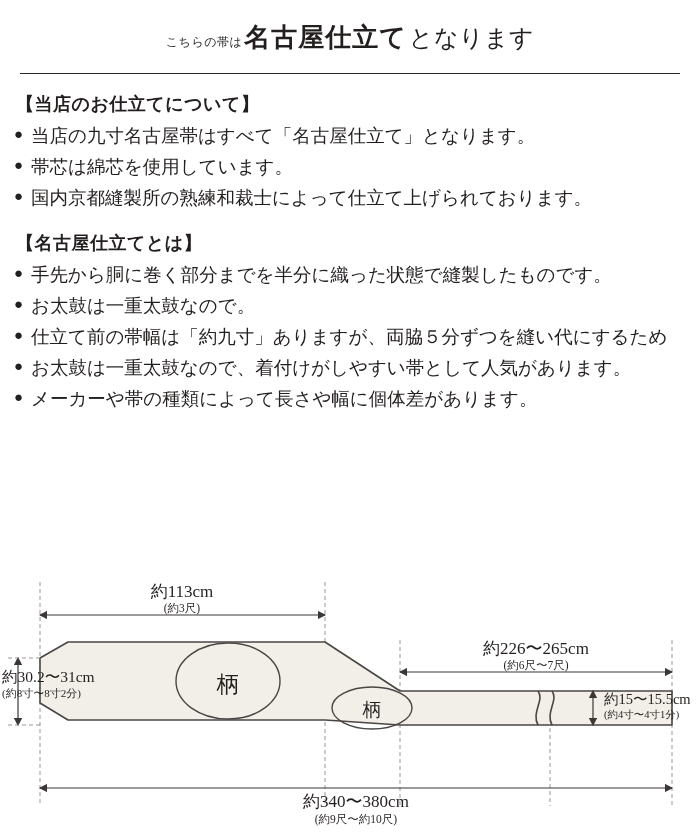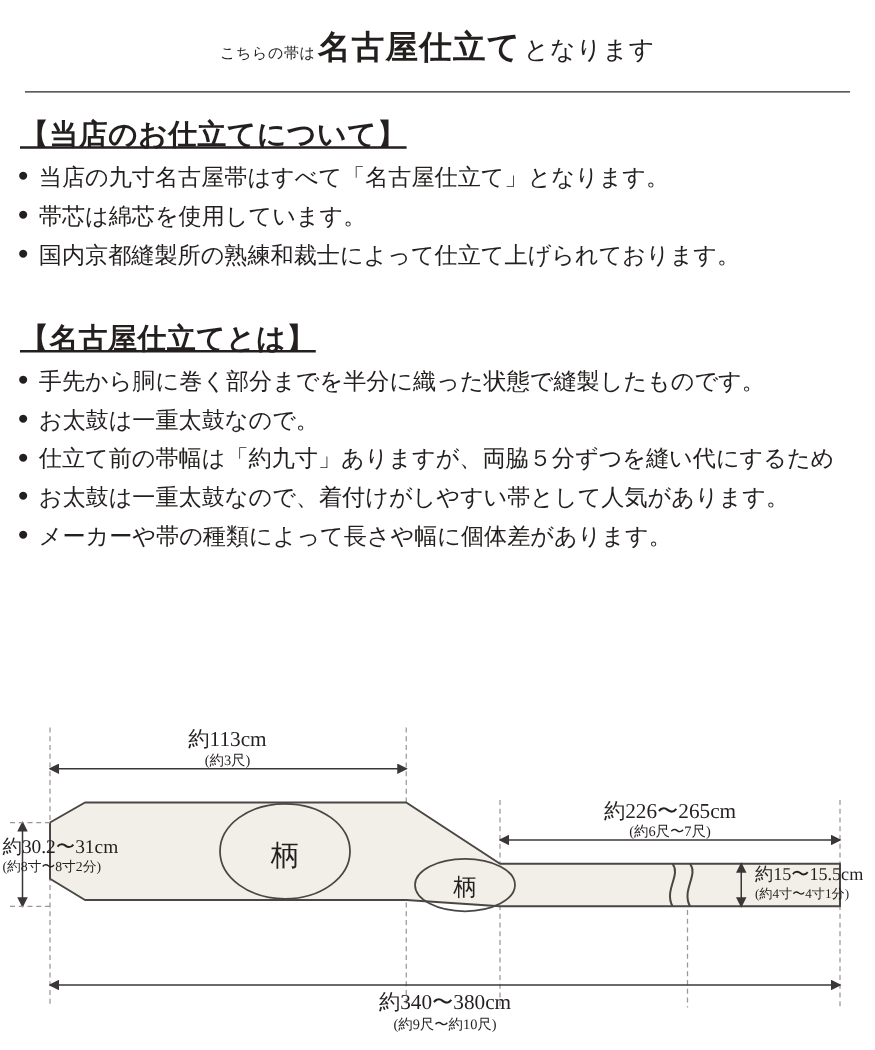--- a/index.html
+++ b/index.html
@@ -34,40 +34,39 @@
     font-size: 12px;
     letter-spacing: 0.5px;
   }
   .header .big {
     font-size: 26px;
     font-weight: bold;
     letter-spacing: 1px;
     padding: 0 2px;
   }
   .header .tail {
-    font-size: 20px;
+    font-size: 24px;
     letter-spacing: 0.5px;
   }
   .rule {
     border: none;
     border-top: 1px solid #2b2624;
     margin: 8px 6px 0 6px;
   }
 
   
   .section {
     margin-top: 18px;
   }
   .section-title {
-    font-size: 23px;
+    font-size: 18px;
     font-weight: bold;
     letter-spacing: 0.5px;
     margin-left: 2px;
     margin-bottom: 6px;
-    text-decoration: underline;
   }
   .bullet-list {
     list-style: none;
     margin: 0;
     padding: 0;
   }
   .bullet-list li {
     font-size: 18.5px;
     line-height: 1.62;
     display: flex;
@@ -80,21 +79,21 @@
     font-size: 15px;
     line-height: 1.72;
   }
   .bullet-list li .txt {
     flex: 1 1 auto;
   }
   .bullet-list li .txt .indent {
     display: block;
     padding-left: 18px;
   }
-  .sec2 { margin-top: 34px; }
+  .sec2 { margin-top: 17px; }
 
   
   .diagram-wrap {
     position: absolute;
     left: 0;
     top: 560px;
     width: 700px;
     height: 280px;
   }
   .diagram-wrap svg {

